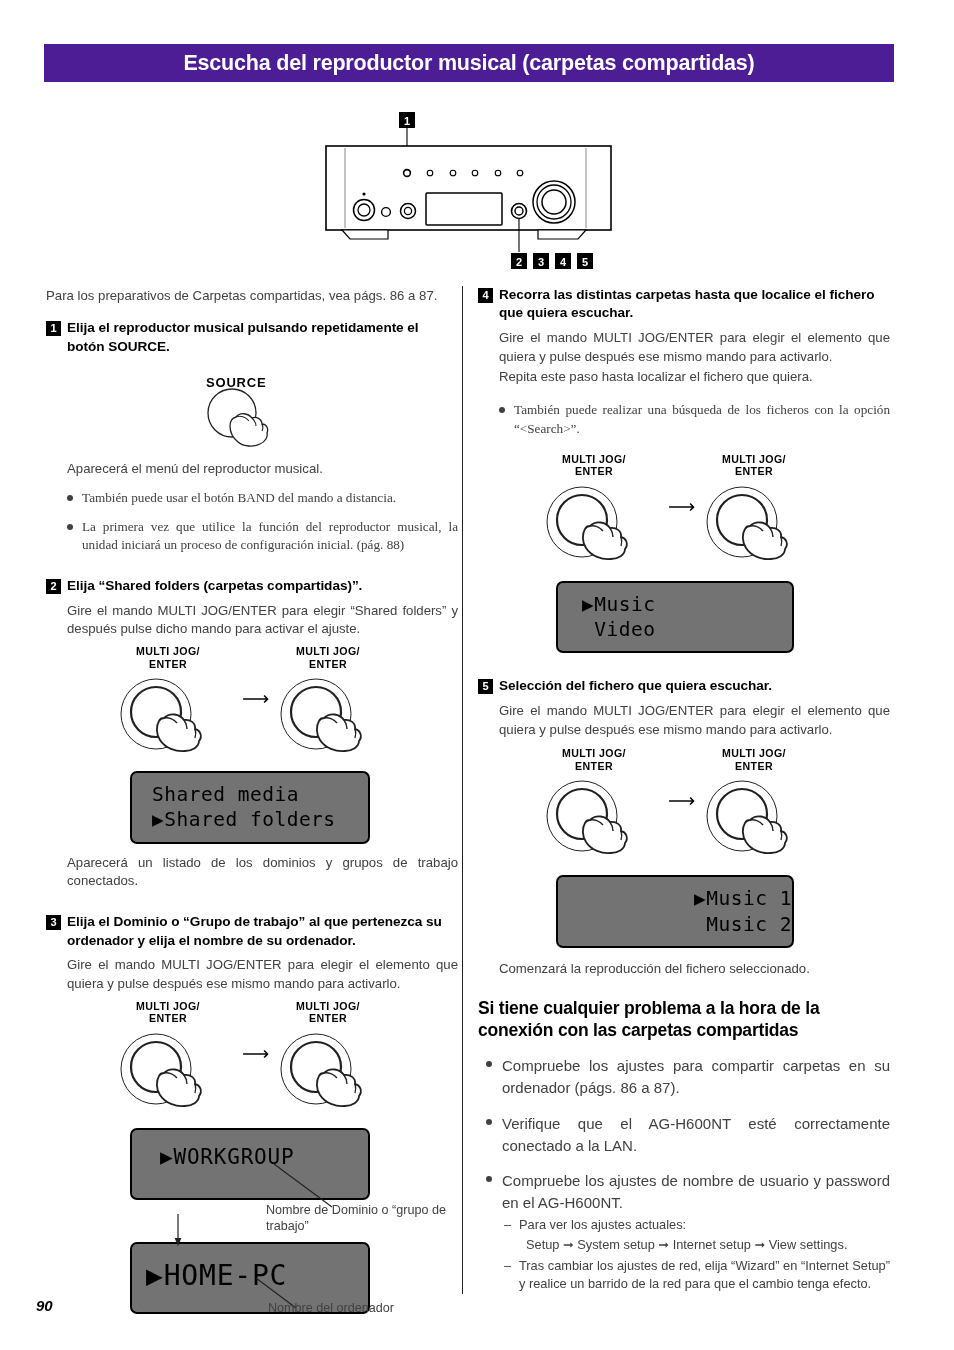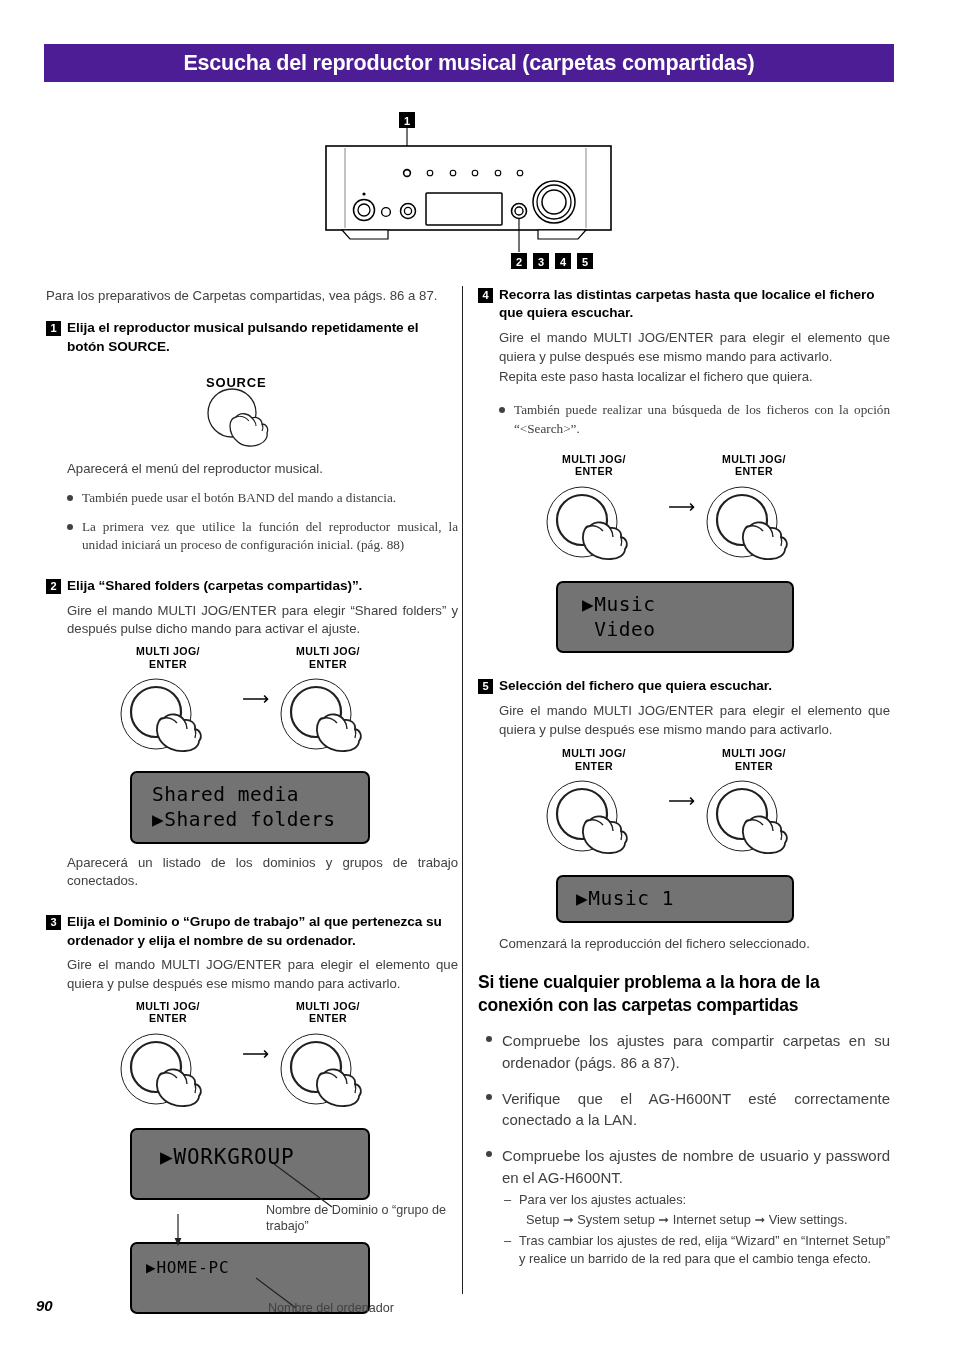--- a/index.html
+++ b/index.html
@@ -226,33 +226,33 @@
     margin: 10px 0 0 84px;
     padding: 14px 0 0 0;
   }
   .lcd-wg .lcd-line { padding-left: 28px; font-size: 21px; letter-spacing: 0.8px; }
 
   .lcd-hp {
     width: 240px; height: 72px;
     margin: 0 0 0 84px;
     padding: 14px 0 0 0;
   }
-  .lcd-hp .lcd-line { padding-left: 14px; font-size: 16px; letter-spacing: 0.8px; }
+  .lcd-hp .lcd-line { padding-left: 14px; font-size: 28px; letter-spacing: 0.8px; }
 
   .lcd-r1 {
     width: 238px;
     margin: 10px 0 0 78px;
   }
   .lcd-r1 .lcd-line { padding-left: 24px; }
 
   .lcd-r2 {
     width: 238px;
     margin: 10px 0 0 78px;
   }
-  .lcd-r2 .lcd-line { padding-left: 18px; }
+  .lcd-r2 .lcd-line { padding-left: 18px; text-align: right; }
 
   
   .callout-wrap { position: relative; }
   .callout-text {
     position: absolute;
     font-size: 12.6px;
     color: #414042;
     line-height: 1.3;
   }
 
@@ -548,20 +548,21 @@
           <path d="M60 44 C64 43, 70 45, 73 49" fill="none" stroke="#231f20" stroke-width="1.4"></path>
           <path d="M80 46 C82 49, 83 52, 83 55" fill="none" stroke="#231f20" stroke-width="1.4"></path>
           <path d="M91 55 C92 58, 92 61, 91 64" fill="none" stroke="#231f20" stroke-width="1.4"></path>
         </svg>
       </div>
     </div>
   </div>
 
   <div class="lcd lcd-r2">
     <div class="lcd-line">▶Music 1</div>
+    <div class="lcd-line"> Music 2</div>
   </div>
 
   <p class="step-body nj" style="margin-top:12px;">Comenzará la reproducción del fichero seleccionado.</p>
 
   <h2 class="section-head">Si tiene cualquier problema a la hora de la conexión con las carpetas compartidas</h2>
 
   <div class="rb">
     <span class="dot"></span>
     <span class="btxt">Compruebe los ajustes para compartir carpetas en su ordenador (págs. 86 a 87).</span>
   </div>

